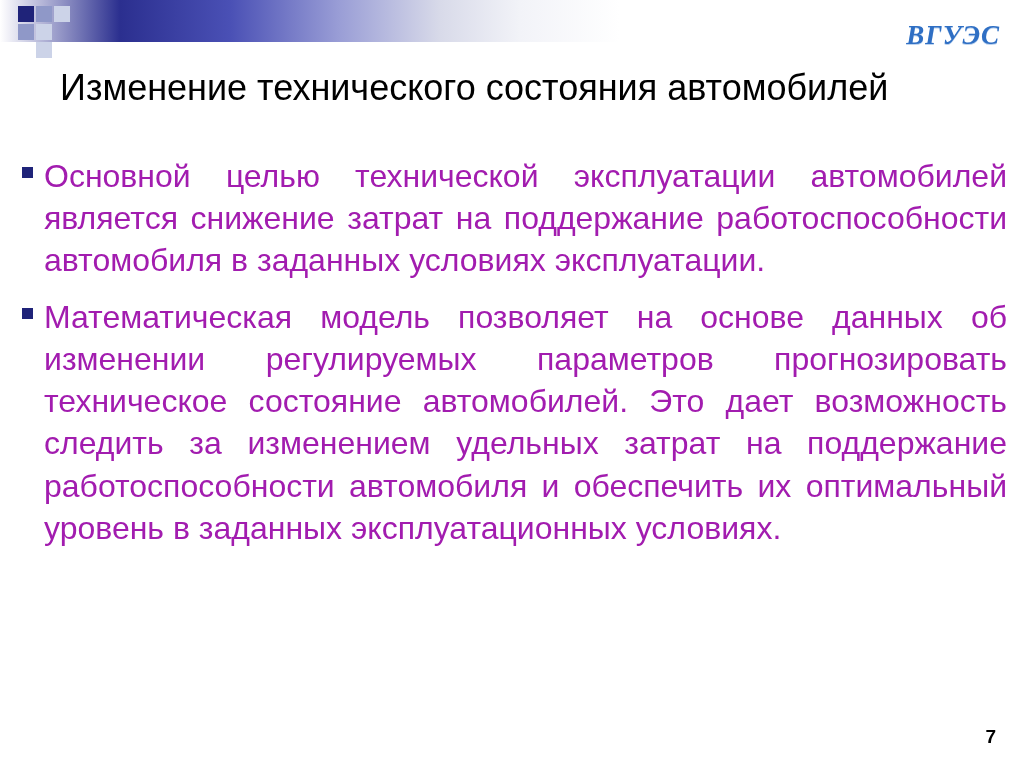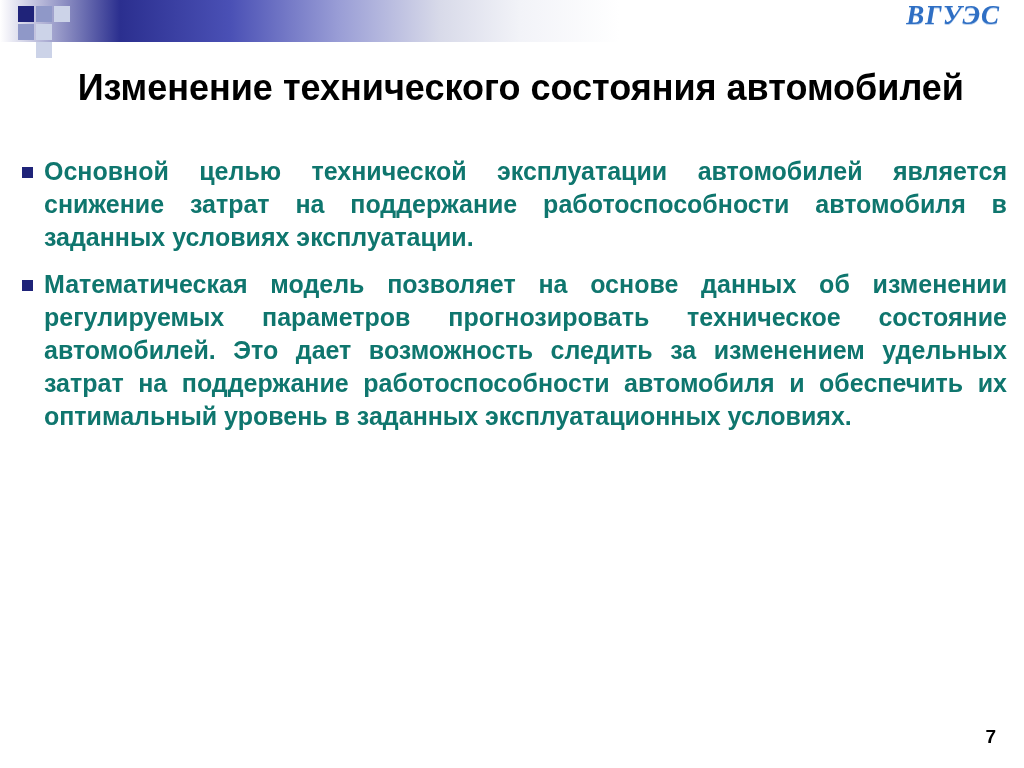--- a/index.html
+++ b/index.html
@@ -43,61 +43,60 @@
     position: absolute;
     background: #b9c3e0;
   }
   .sq.dark { background: #1f2379; }
   .sq.mid  { background: #8f98c8; }
   .sq.light{ background: #ccd3e8; }
 
   
   .logo {
     position: absolute;
-    top: 0;
+    top: 20px;
     right: 24px;
     font-family: "Liberation Serif", serif;
     font-size: 27px;
     font-weight: bold;
     font-style: italic;
     letter-spacing: 1px;
     color: #2f6fc4;
     text-shadow: 0 1px 0 #bcd3ef;
   }
 
   
   .title {
     position: absolute;
     top: 42px;
     left: 60px;
     width: 904px;
-    text-align: right;
+    text-align: left;
     font-size: 36px;
-    font-weight: bold;
+    font-weight: normal;
     line-height: 1.22;
     color: #000000;
   }
 
   
   .content {
     position: absolute;
     top: 155px;
     left: 22px;
     width: 985px;
   }
   .para {
     position: relative;
-    font-size: 25px;
+    font-size: 32px;
     line-height: 1.32;
-    color: #0f766e;
+    color: #a21caf;
     text-align: justify;
     text-justify: inter-word;
     margin: 0 0 14px 0;
     padding-left: 22px;
-    font-weight: bold;
   }
   .para:last-child { margin-bottom: 12px; }
   .bullet {
     position: absolute;
     left: 0;
     top: 12px;
     width: 11px;
     height: 11px;
     background: #1f2379;
   }

